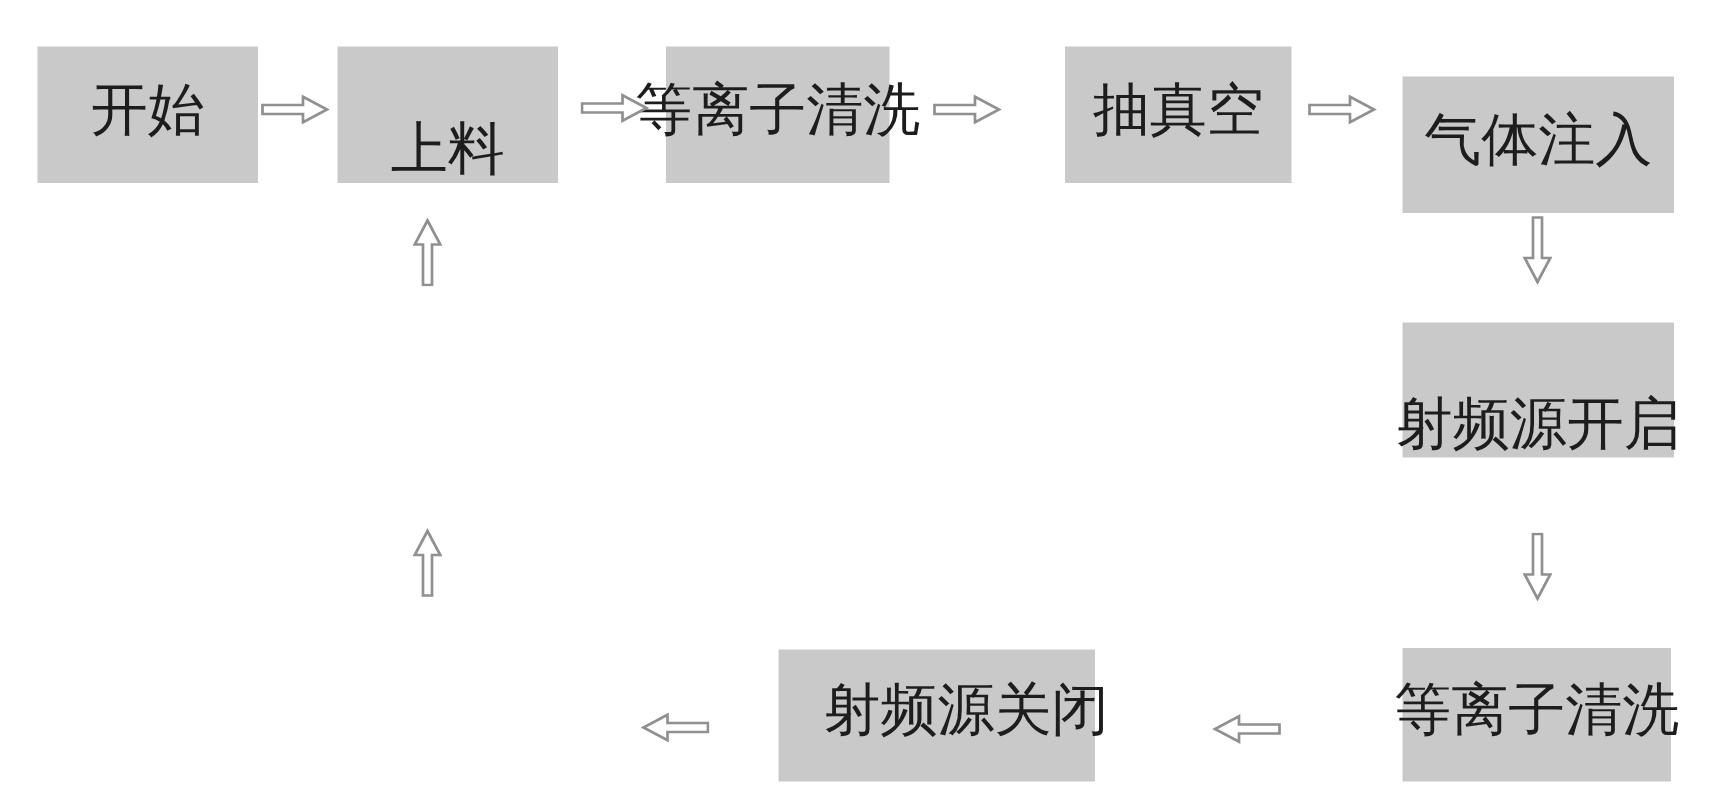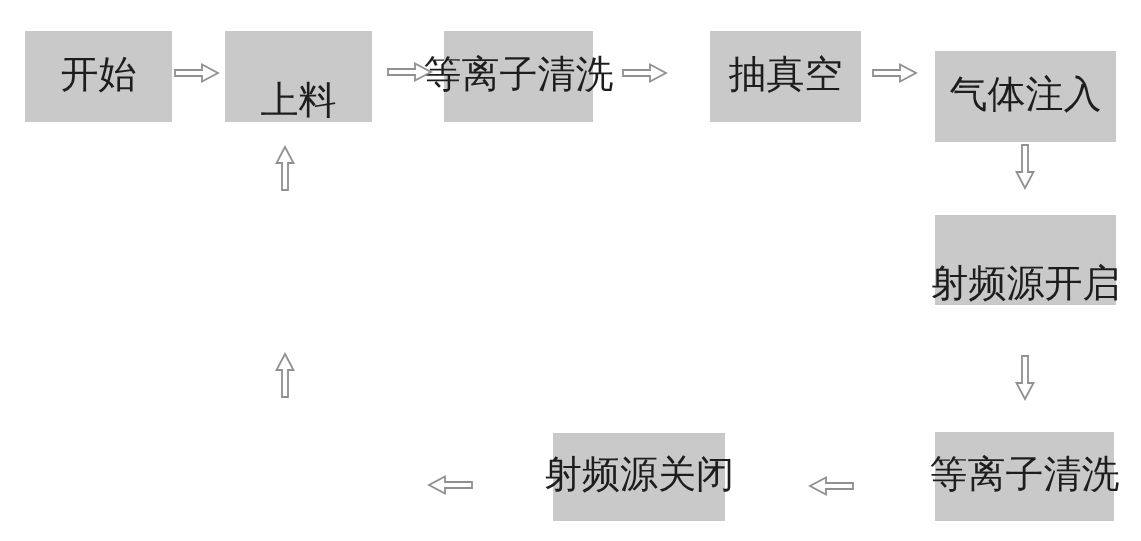--- a/index.html
+++ b/index.html
@@ -39,21 +39,21 @@
     stroke-linejoin: miter;
   }
   
   .n-start          { left: 25px;  top: 31px;  width: 147px; height: 91px; }
   .n-loading        { left: 225px; top: 31px;  width: 147px; height: 91px; align-items: flex-end; }
   .n-positioning    { left: 444px; top: 31px;  width: 149px; height: 91px; }
   .n-vacuum         { left: 710px; top: 31px;  width: 151px; height: 91px; }
   .n-gas-injection  { left: 935px; top: 31px;  width: 181px; height: 91px; margin-top: 20px; }
   .n-rf-on          { left: 935px; top: 215px; width: 181px; height: 90px; align-items: flex-end; }
   .n-plasma-clean   { left: 935px; top: 432px; width: 179px; height: 89px; }
-  .n-rf-off         { left: 553px; top: 433px; width: 172px; height: 88px; }
+  .n-rf-off         { left: 519px; top: 433px; width: 172px; height: 88px; padding-left: 39px; }
   .n-balance        { left: 224px; top: 433px; width: 149px; height: 90px; }
   .n-unloading      { left: 223px; top: 231px; width: 149px; height: 89px; }
   
   .a1  { left: 174px;  top: 63px; }
   .a2  { left: 387px;  top: 62px; }
   .a3  { left: 622px;  top: 63px; }
   .a4  { left: 872px;  top: 63px; }
   .a5  { left: 1015px; top: 144px; }
   .a6  { left: 1015px; top: 355px; }
   .a7  { left: 808px;  top: 476px; }

